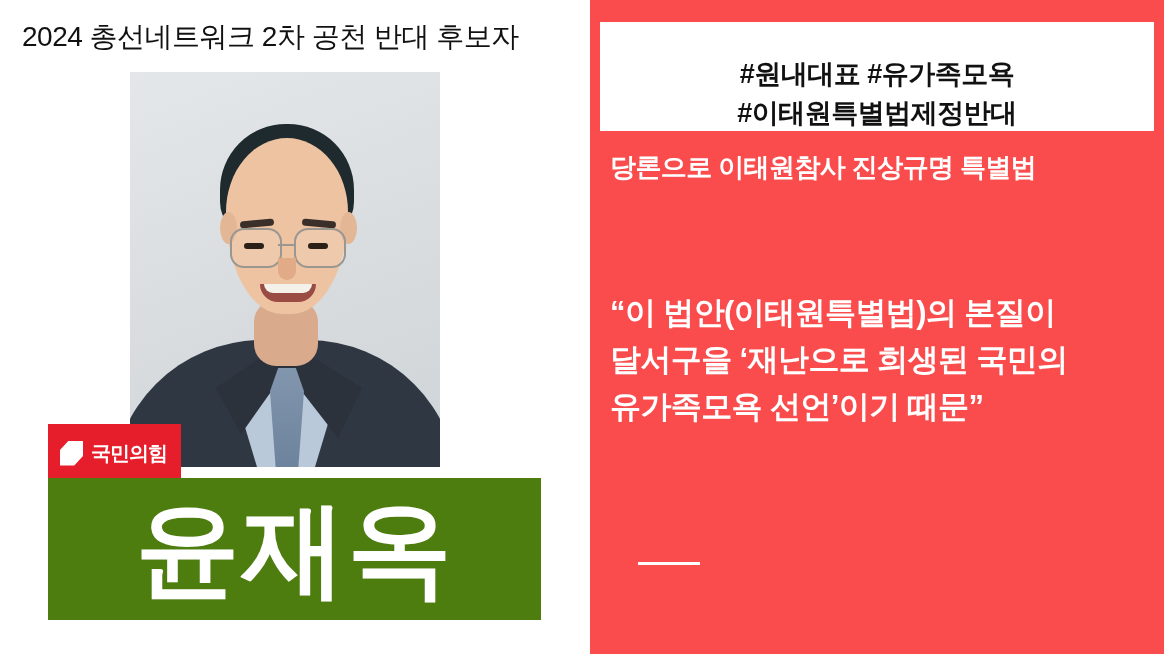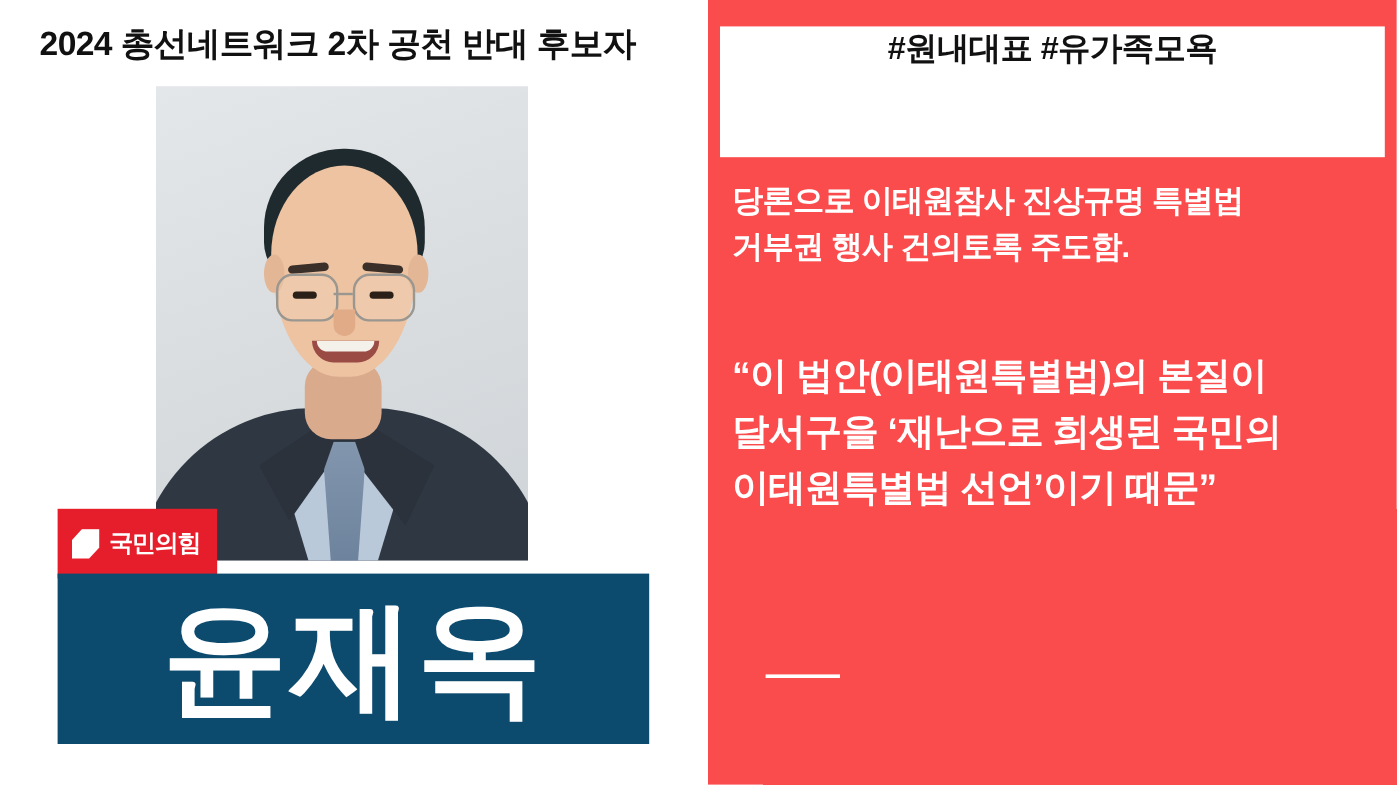--- a/index.html
+++ b/index.html
@@ -28,25 +28,24 @@
     width: 590px;
     height: 654px;
     background: #ffffff;
   }
   #poster-title {
     position: absolute;
     left: 22px;
     top: 18px;
     width: 556px;
     font-size: 28px;
-    font-weight: bold;
+    font-weight: normal;
     color: #111111;
     letter-spacing: -0.5px;
     white-space: nowrap;
-    margin-left: 11px;
   }
 
   
   #portrait-frame {
     position: absolute;
     left: 130px;
     top: 72px;
     width: 310px;
     height: 395px;
     overflow: hidden;
@@ -246,21 +245,21 @@
     line-height: 1;
   }
 
   
   #name-bar {
     position: absolute;
     left: 48px;
     top: 478px;
     width: 493px;
     height: 142px;
-    background: #0c4a6e;
+    background: #4d7c0f;
     display: flex;
     align-items: center;
     justify-content: center;
   }
   #candidate-name {
     color: #ffffff;
     font-size: 104px;
     font-weight: bold;
     letter-spacing: 2px;
     line-height: 1;
@@ -278,21 +277,21 @@
   #hashtag-box {
     position: absolute;
     left: 10px;
     top: 22px;
     width: 554px;
     height: 109px;
     background: #ffffff;
     display: flex;
     flex-direction: column;
     align-items: center;
-    justify-content: flex-start;
+    justify-content: flex-end;
     gap: 2px;
     box-sizing: border-box;
   }
   .hashtag-line {
     color: #111111;
     font-size: 27px;
     font-weight: bold;
     letter-spacing: -0.5px;
     line-height: 1.35;
     white-space: nowrap;
@@ -387,30 +386,30 @@
 
     <div id="name-bar">
       <div id="candidate-name">윤재옥</div>
     </div>
   </div>
 
   <div id="right-panel">
 
     <div id="hashtag-box">
       <div class="hashtag-line">#원내대표 #유가족모욕</div>
+      <div class="hashtag-line">#이태원특별법제정반대</div>
     </div>
 
     <div id="summary-block">
       <div class="summary-line">당론으로 이태원참사 진상규명 특별법</div>
-      <div class="summary-line">거부권 행사 건의토록 주도함.</div>
     </div>
 
     <div id="quote-block">
       <div class="quote-line">“이 법안(이태원특별법)의 본질이</div>
       <div class="quote-line">달서구을 ‘재난으로 희생된 국민의</div>
-      <div class="quote-line">이태원특별법 선언’이기 때문”</div>
+      <div class="quote-line">유가족모욕 선언’이기 때문”</div>
     </div>
 
     <div id="district-block">
       <div id="district-rule"></div>
     </div>
   </div>
 </div>
 
 </body></html>

